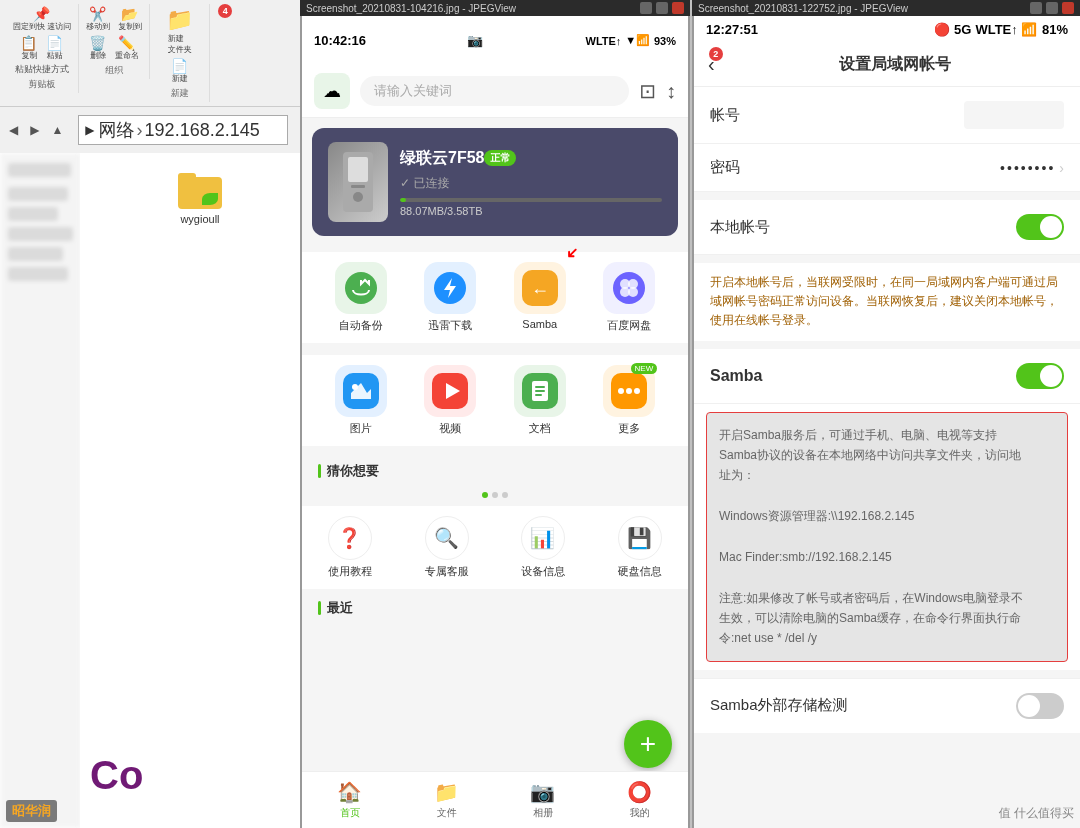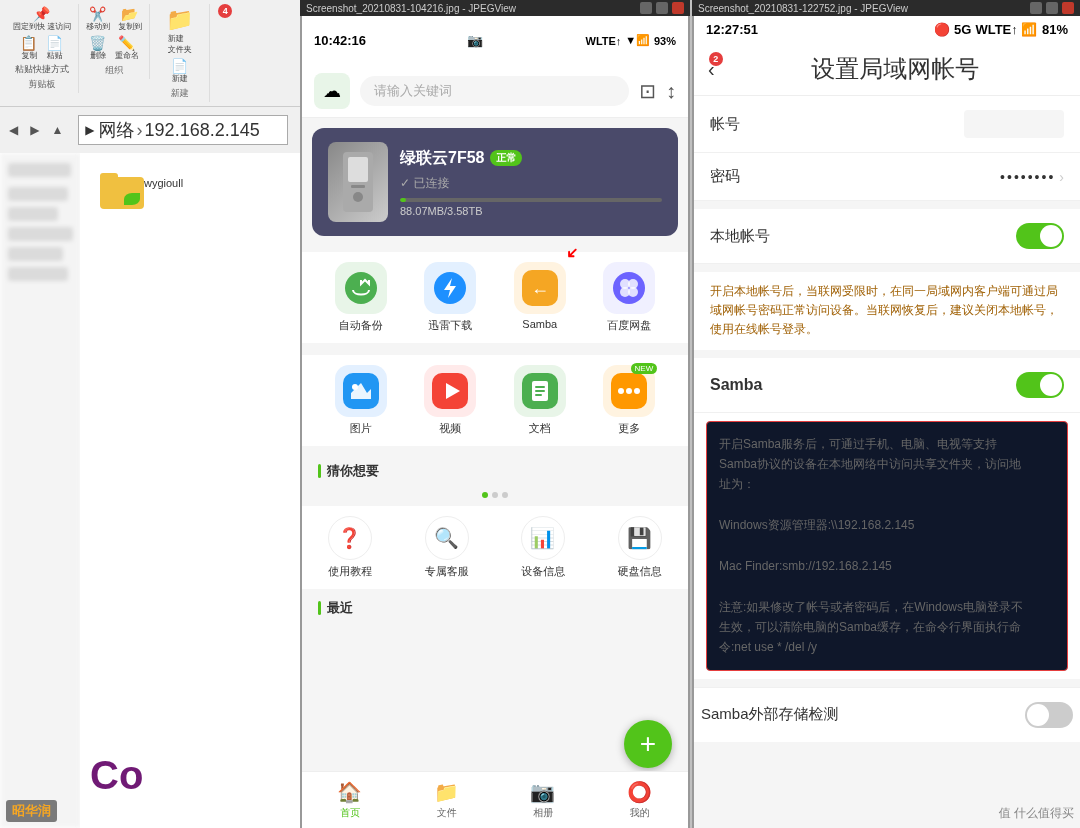--- a/index.html
+++ b/index.html
@@ -131,21 +131,20 @@
 
     .device-info {
       flex: 1;
     }
 
     .device-name {
       font-size: 16px;
       font-weight: bold;
       display: flex;
       align-items: center;
-      gap: 6px;
     }
 
     .status-badge {
       background: #52c41a;
       font-size: 10px;
       padding: 1px 6px;
       border-radius: 8px;
     }
 
     .device-connected {
@@ -404,22 +403,22 @@
 
     .back-btn {
       font-size: 20px;
       cursor: pointer;
       color: #333;
     }
 
     .page-title-right {
       flex: 1;
       text-align: center;
-      font-size: 24px;
-      font-weight: normal;
+      font-size: 16px;
+      font-weight: bold;
       color: #333;
     }
 
     .settings-list {
       background: white;
       margin-bottom: 8px;
     }
 
     .setting-row {
       display: flex;
@@ -509,33 +508,33 @@
       font-size: 16px;
       font-weight: bold;
       color: #333;
     }
 
     .samba-info-box {
       border: 1.5px solid #e53e3e;
       margin: 8px 12px;
       border-radius: 4px;
       padding: 12px;
-      background: #0f172a;
+      background: #e5e5e5;
     }
 
     .samba-info-text {
       font-size: 12px;
       color: #666;
       line-height: 1.7;
     }
 
     .samba-external-row {
       display: flex;
       align-items: center;
-      padding: 14px 7px;
+      padding: 14px 16px;
       background: white;
       margin-top: 8px;
       border-top: 1px solid #f0f0f0;
     }
 
     .watermark-left {
       position: absolute;
       bottom: 6px;
       left: 6px;
       font-size: 13px;
@@ -592,22 +591,22 @@
     .title-bar-btn {
       width: 12px;
       height: 12px;
       border-radius: 2px;
       background: #666;
       cursor: pointer;
     }
 
     .wygioull-folder {
       display: flex;
-      flex-direction: row;
-      align-items: flex-start;
+      flex-direction: column;
+      align-items: center;
       padding: 10px;
       cursor: pointer;
       position: absolute;
       top: 60px;
       left: 20px;
     }
 
     .address-path {
       display: flex;
       align-items: center;

